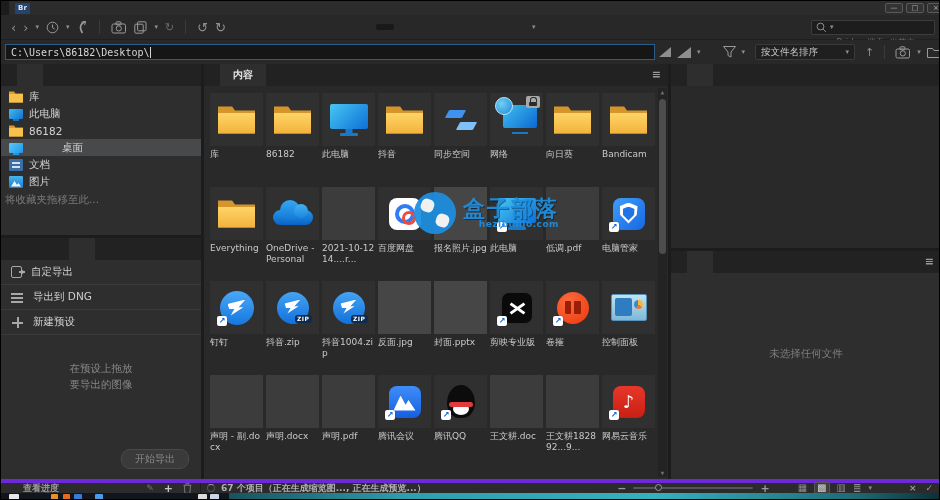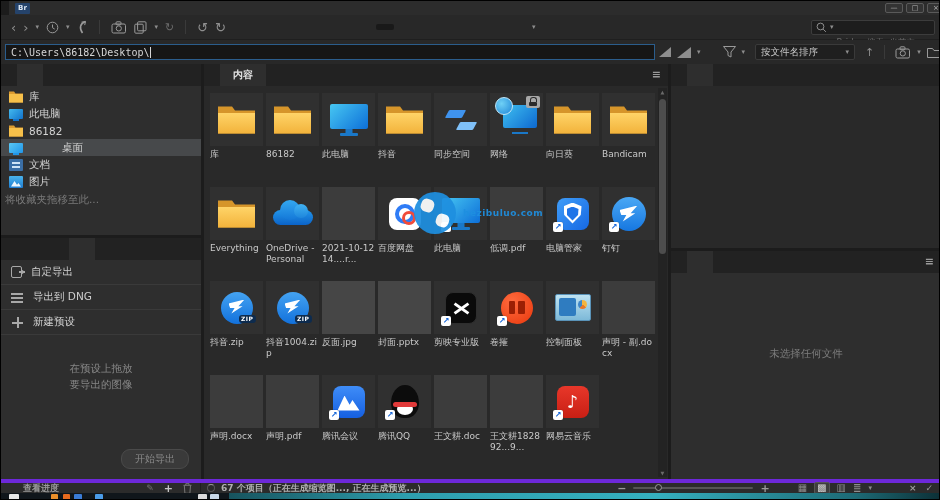--- a/index.html
+++ b/index.html
@@ -437,20 +437,27 @@
           <div class="flabel">2021-10-12 14....r...</div>
         </div>
         <div class="fitem">
           <div class="tile t-icon">
             <span class="tico i-baidu"></span>
 
           </div>
           <div class="flabel">百度网盘</div>
         </div>
         <div class="fitem">
+          <div class="tile t-phl">
+            <span class="tico"></span>
+
+          </div>
+          <div class="flabel">报名照片.jpg</div>
+        </div>
+        <div class="fitem">
           <div class="tile t-icon">
             <span class="tico i-monitor"></span>
             <span class="badge-shortcut"></span>
           </div>
           <div class="flabel">此电脑</div>
         </div>
         <div class="fitem">
           <div class="tile t-ph">
             <span class="tico"></span>
 
@@ -573,20 +580,21 @@
           <div class="tile t-icon">
             <span class="tico i-netease"></span>
             <span class="badge-shortcut"></span>
           </div>
           <div class="flabel">网易云音乐</div>
         </div>
       </div>
     <div class="watermark">
       <span class="wm-logo"></span>
       <span>
+        <div class="wm-title">盒子部落</div>
         <div class="wm-sub">hezibuluo.com</div>
       </span>
     </div>
     <div class="cscroll">
       <span class="scar" style="top:0">▲</span>
       <span class="thumb"></span>
       <span class="scar" style="bottom:0">▼</span>
     </div>
   </section>
 

